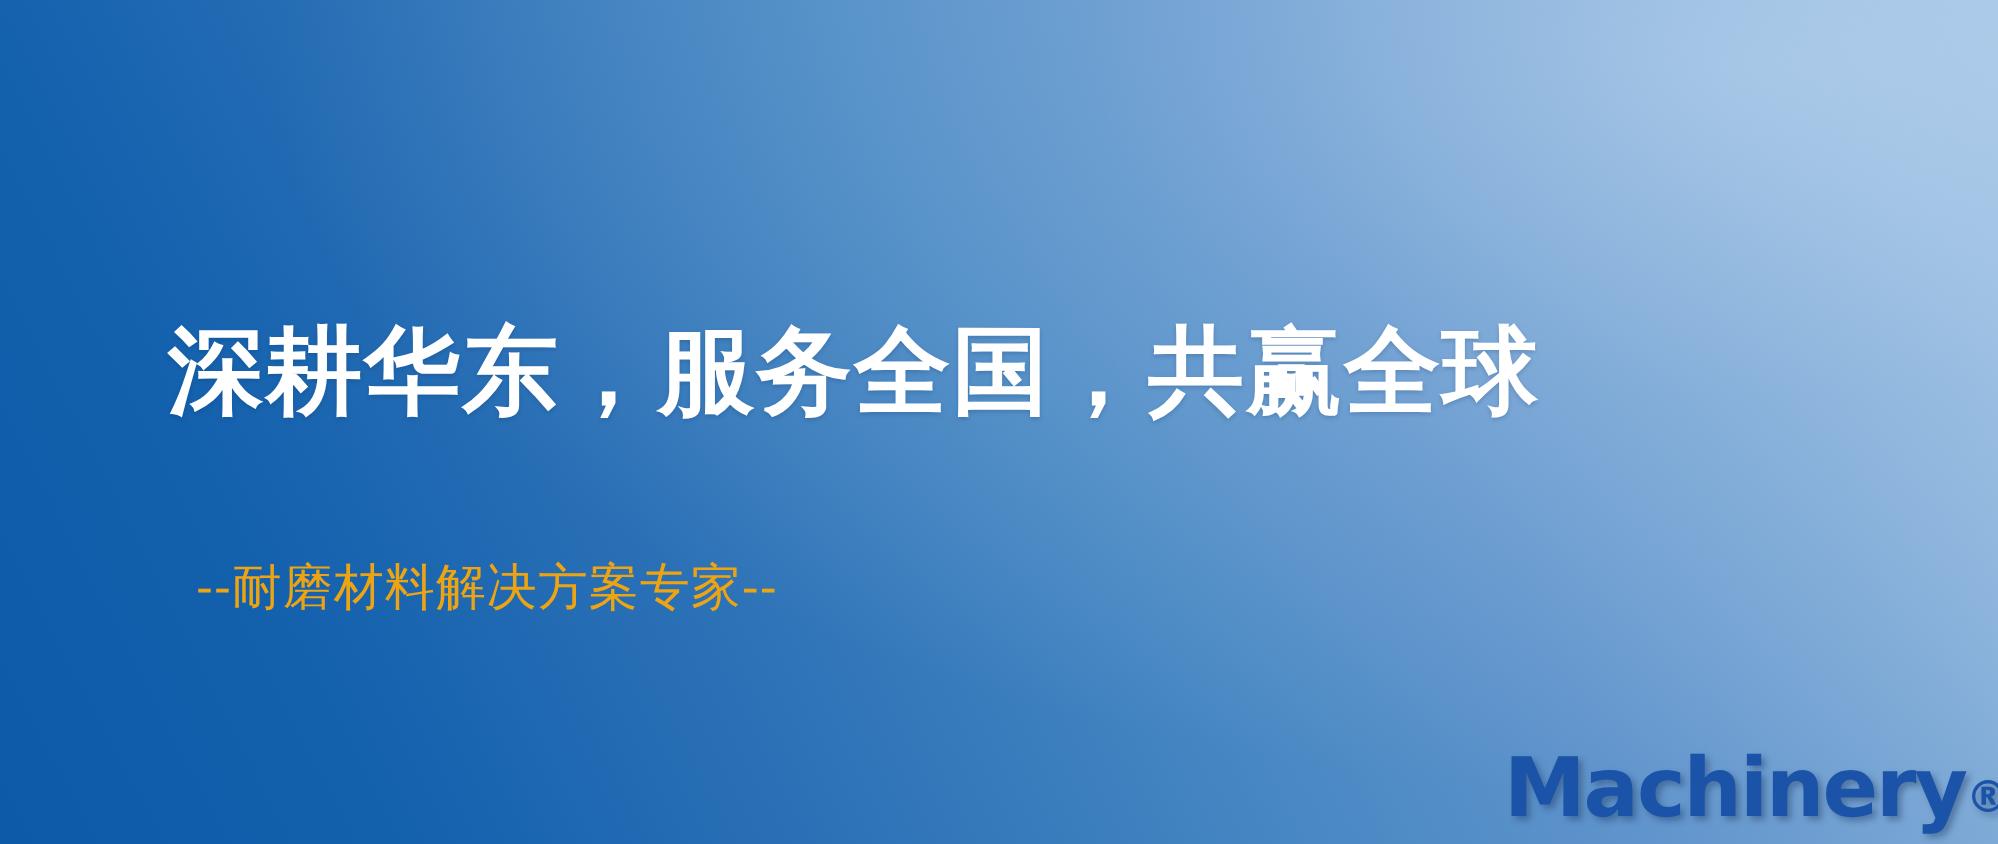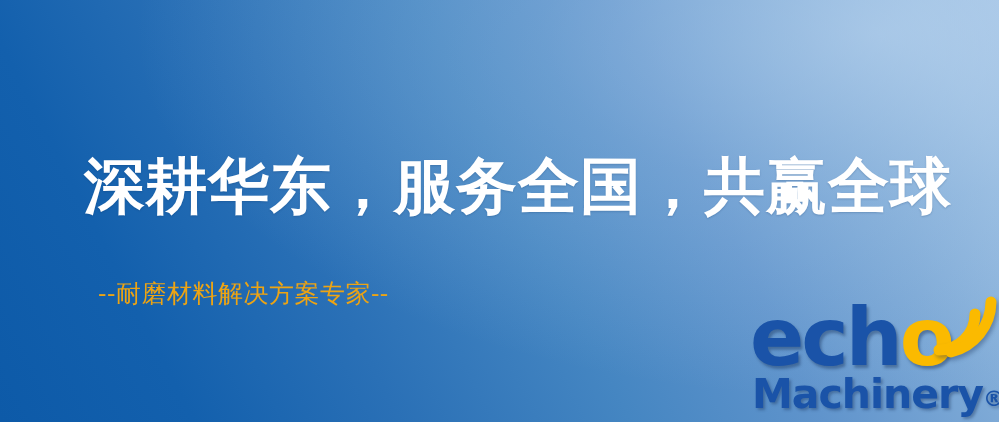--- a/index.html
+++ b/index.html
@@ -34,22 +34,22 @@
       rgba(170,202,233,0.28) 28%,
       rgba(255,255,255,0.0) 62%);
     pointer-events: none;
   }
 
   .headline {
     position: absolute;
     left: 84px;
     top: 152px;
     margin: 0;
-    font-family: Liberation Serif, serif;
-    font-size: 61px;
+    font-family: Liberation Sans, sans-serif;
+    font-size: 48px;
     line-height: 70px;
     letter-spacing: 1px;
     color: #ffffff;
     white-space: nowrap;
     text-shadow: 0 1px 2px rgba(10,45,90,0.22);
   }
 
   .subtitle {
     position: absolute;
     left: 86px;
@@ -129,28 +129,18 @@
 <div id="banner">
 
   <div class="bloom"></div>
 
   <h1 class="headline">深耕华东，服务全国，共赢全球</h1>
 
   <p class="subtitle">--耐磨材料解决方案专家--</p>
 
   <div class="logo">
 
-    <div class="logo-word">
-      <div class="logo-echo"><span>ech</span><span class="glyph-o">o</span></div>
-
-      <svg class="logo-waves" viewBox="0 0 66 62">
-        <g fill="none" stroke="#fbba00" stroke-linecap="round" style="filter: drop-shadow(2px 3px 2px rgba(20,45,85,0.35));">
-          <path d="M8 56 A36 36 0 0 0 44 20" stroke-width="11"></path>
-          <path d="M20 58 A52 52 0 0 0 60 8" stroke-width="11"></path>
-        </g>
-      </svg>
-    </div>
 
     <div class="logo-machinery"><span>Machinery</span><span class="reg">®</span></div>
 
   </div>
 
 </div>
 
 </body></html>

